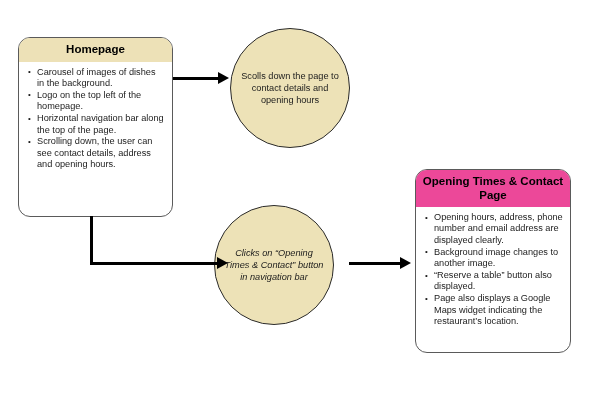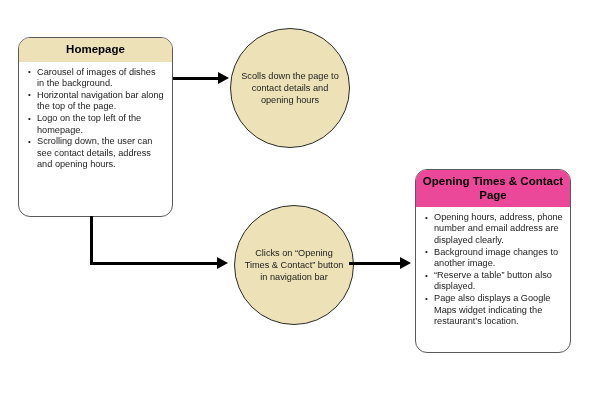--- a/index.html
+++ b/index.html
@@ -75,21 +75,21 @@
     justify-content: flex-start;
     text-align: center;
   }
   .circle-node .circle-label {
     font-size: 9.2px;
     line-height: 12px;
     color: #1b1b1b;
     padding: 0 8px;
   }
   #circle-scroll   { left: 230px; top: 28px;  width: 120px; height: 120px; }
-  #circle-clicks   { left: 234px; top: 205px; width: 120px; height: 120px; }
+  #circle-clicks   { left: 214px; top: 205px; width: 120px; height: 120px; font-style: italic; }
 
   
   .conn-line {
     position: absolute;
     background: #000000;
   }
   .conn-arrow {
     position: absolute;
     width: 0;
     height: 0;
@@ -113,22 +113,22 @@
 </style>
 </head>
 <body>
 
 <div id="canvas">
 
   <div class="page-box" id="homepage-box">
     <div class="box-header">Homepage</div>
     <ul class="box-list">
       <li>Carousel of images of dishes in the background.</li>
+      <li>Logo on the top left of the homepage.</li>
       <li>Horizontal navigation bar along the top of the page.</li>
-      <li>Logo on the top left of the homepage.</li>
       <li>Scrolling down, the user can see contact details, address and opening hours.</li>
     </ul>
   </div>
 
   <div class="circle-node" id="circle-scroll">
     <div class="circle-label">Scolls down the page to contact details and opening hours</div>
   </div>
 
   <div class="circle-node" id="circle-clicks">
     <div class="circle-label">Clicks on “Opening Times &amp; Contact” button in navigation bar</div>

